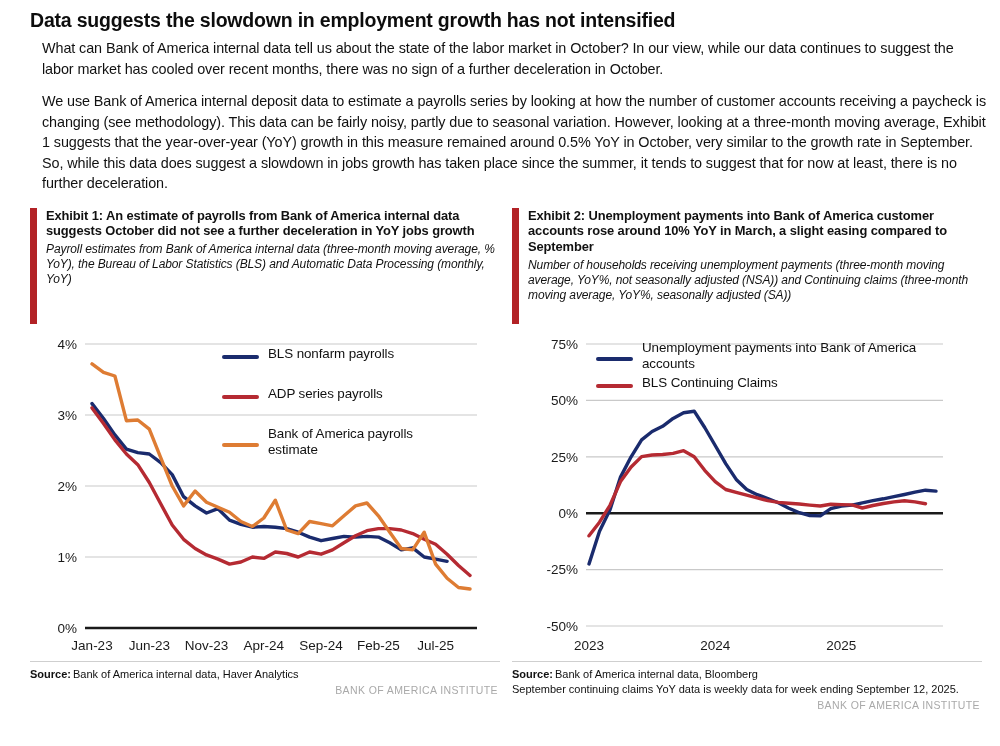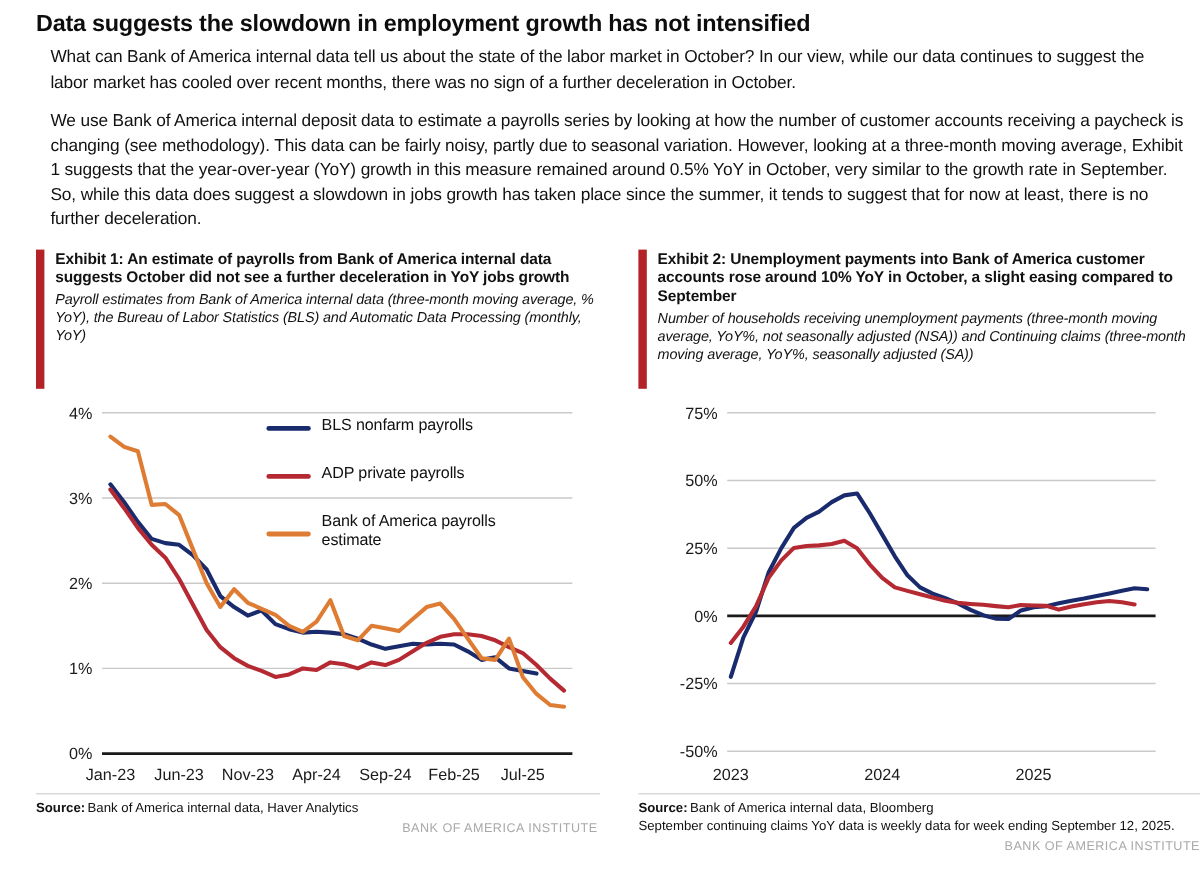--- a/index.html
+++ b/index.html
@@ -4,21 +4,21 @@
 <style>
   html,body{margin:0;padding:0;}
   body{
     width:1000px;height:746px;overflow:hidden;background:#ffffff;
     font-family:"Liberation Sans","DejaVu Sans",sans-serif;color:#111;
   }
   .page{padding:5px 4px 0 30px;}
   h1.title{font-size:19.5px;line-height:1.2;margin:4px 0 6px 0;letter-spacing:-0.2px;color:#0d0d0d;}
   .para{margin:0 0 0 12px;font-size:14.4px;line-height:1.42;letter-spacing:-0.1px;max-width:945px;}
   .para + .para{margin-top:12px;}
-  .exhibits{display:flex;gap:32px;margin-top:14px;}
+  .exhibits{display:flex;gap:12px;margin-top:14px;}
   .exhibit{width:470px;flex:none;}
   .ex-head{display:flex;height:116px;}
   .bar{width:7px;background:#B22226;margin-right:9px;flex:none;}
   .ex-title{font-size:12.9px;font-weight:bold;line-height:1.22;margin:0;letter-spacing:-0.1px;}
   .ex-sub{font-size:12px;line-height:1.26;margin:3px 0 0 0;letter-spacing:-0.1px;font-style:italic;}
   .chart-wrap{position:relative;margin-top:8px;height:322px;}
   svg.chart{display:block;width:470px;height:322px;}
   svg.chart text.tick{font-family:"Liberation Sans","DejaVu Sans",sans-serif;font-size:13.5px;fill:#1a1a1a;}
   .legend{position:absolute;}
   .legend-item{display:flex;align-items:center;font-size:13.4px;line-height:1.2;letter-spacing:-0.1px;}
@@ -76,38 +76,38 @@
             <path d="M62.0 75.9L73.5 91.5L84.9 107.9L96.4 122.0L107.8 132.7L119.3 150.5L130.7 171.8L142.2 193.0L153.6 207.3L165.1 216.5L176.5 222.9L188.0 227.1L199.5 232.1L210.9 230.0L222.4 225.0L233.8 226.4L245.3 220.0L256.7 221.5L268.2 225.0L279.6 220.0L291.1 222.2L302.5 217.9L314.0 210.8L325.5 203.7L336.9 198.7L348.4 196.6L359.8 196.6L371.3 198.0L382.7 201.6L394.2 207.3L405.6 212.2L417.1 222.2L428.5 233.5L440.0 243.5" fill="none" stroke="#B52A32" stroke-width="3.4" stroke-linejoin="round" stroke-linecap="round"></path>
             <path d="M62.0 31.9L73.5 40.4L84.9 44.0L96.4 88.7L107.8 88.0L119.3 97.2L130.7 125.6L142.2 154.0L153.6 173.9L165.1 159.0L176.5 170.3L188.0 175.3L199.5 180.3L210.9 189.5L222.4 194.5L233.8 186.0L245.3 168.2L256.7 198.0L268.2 201.6L279.6 189.5L291.1 191.6L302.5 193.8L314.0 183.8L325.5 173.9L336.9 171.0L348.4 183.8L359.8 200.2L371.3 216.5L382.7 217.9L394.2 200.2L405.6 232.1L417.1 246.3L428.5 255.5L440.0 257.0" fill="none" stroke="#DE7C33" stroke-width="3.4" stroke-linejoin="round" stroke-linecap="round"></path>
           </svg>
         <div class="legend legend-1">
           <div class="legend-item">
             <span class="swatch" style="background: rgb(26, 43, 109);"></span>
             <span>BLS nonfarm payrolls</span>
           </div>
           <div class="legend-item">
             <span class="swatch" style="background: rgb(181, 42, 50);"></span>
-            <span>ADP private payrolls</span>
+            <span>ADP series payrolls</span>
           </div>
           <div class="legend-item">
             <span class="swatch" style="background: rgb(222, 124, 51);"></span>
             <span>Bank of America payrolls estimate</span>
           </div>
         </div>
       </div>
       <div class="rule"></div>
       <p class="source"><span class="source-label">Source:</span><span class="source-text">Bank of America internal data, Haver Analytics</span></p>
       <p class="institute">BANK OF AMERICA INSTITUTE</p>
     </section>
 
     <section class="exhibit">
       <div class="ex-head">
         <div class="bar" style="background: rgb(178, 34, 38);"></div>
         <div>
-          <h2 class="ex-title">Exhibit 2: Unemployment payments into Bank of America customer accounts rose around 10% YoY in October, a slight easing compared to September</h2>
+          <h2 class="ex-title">Exhibit 2: Unemployment payments into Bank of America customer accounts rose around 10% YoY in March, a slight easing compared to September</h2>
           <p class="ex-sub">Number of households receiving unemployment payments (three-month moving average, YoY%, not seasonally adjusted (NSA)) and Continuing claims (three-month moving average, YoY%, seasonally adjusted (SA))</p>
         </div>
       </div>
       <div class="chart-wrap">
         <svg class="chart" id="chart2" viewBox="0 0 470 322">
             <line x1="74" x2="431" y1="12" y2="12" stroke="#c9c9c9" stroke-width="1.2"></line>
             <text x="66" y="16.8" text-anchor="end" class="tick">75%</text>
             <line x1="74" x2="431" y1="68.4" y2="68.4" stroke="#c9c9c9" stroke-width="1.2"></line>
             <text x="66" y="73.2" text-anchor="end" class="tick">50%</text>
             <line x1="74" x2="431" y1="124.80000000000001" y2="124.80000000000001" stroke="#c9c9c9" stroke-width="1.2"></line>
@@ -117,20 +117,30 @@
             <line x1="74" x2="431" y1="237.60000000000002" y2="237.60000000000002" stroke="#c9c9c9" stroke-width="1.2"></line>
             <text x="66" y="242.40000000000003" text-anchor="end" class="tick">-25%</text>
             <line x1="74" x2="431" y1="294" y2="294" stroke="#c9c9c9" stroke-width="1.2"></line>
             <text x="66" y="298.8" text-anchor="end" class="tick">-50%</text>
             <text x="77" y="318" text-anchor="middle" class="tick">2023</text>
             <text x="203.1818181818182" y="318" text-anchor="middle" class="tick">2024</text>
             <text x="329.3636363636364" y="318" text-anchor="middle" class="tick">2025</text>
             <path d="M77.0 232.0L87.5 199.2L98.0 177.8L108.5 145.1L119.1 124.8L129.6 107.9L140.1 99.5L150.6 94.3L161.1 86.4L171.6 80.8L182.2 79.2L192.7 95.5L203.2 113.5L213.7 131.6L224.2 147.4L234.7 157.5L245.2 162.7L255.8 166.5L266.3 170.8L276.8 176.2L287.3 180.7L297.8 183.5L308.3 183.9L318.8 176.7L329.4 174.0L339.9 173.1L350.4 170.8L360.9 168.6L371.4 166.8L381.9 164.7L392.5 162.5L403.0 160.2L413.5 158.2L424.0 159.1" fill="none" stroke="#1A2B6D" stroke-width="3.4" stroke-linejoin="round" stroke-linecap="round"></path>
             <path d="M77.0 203.8L87.5 190.2L98.0 173.3L108.5 149.6L119.1 135.0L129.6 124.6L140.1 123.0L150.6 122.5L161.1 121.4L171.6 118.7L182.2 124.8L192.7 138.3L203.2 149.6L213.7 157.5L224.2 160.4L234.7 163.2L245.2 165.9L255.8 168.6L266.3 170.4L276.8 171.3L287.3 172.0L297.8 173.1L308.3 174.0L318.8 172.2L329.4 172.6L339.9 172.9L350.4 176.0L360.9 173.5L371.4 171.5L381.9 169.9L392.5 168.8L403.0 169.9L413.5 171.7" fill="none" stroke="#B52A32" stroke-width="3.4" stroke-linejoin="round" stroke-linecap="round"></path>
           </svg>
+        <div class="legend legend-2">
+          <div class="legend-item">
+            <span class="swatch" style="background: rgb(26, 43, 109);"></span>
+            <span>Unemployment payments into Bank of America accounts</span>
+          </div>
+          <div class="legend-item">
+            <span class="swatch" style="background: rgb(181, 42, 50);"></span>
+            <span>BLS Continuing Claims</span>
+          </div>
+        </div>
       </div>
       <div class="rule"></div>
       <p class="source"><span class="source-label">Source:</span><span class="source-text">Bank of America internal data, Bloomberg</span></p>
       <p class="note">September continuing claims YoY data is weekly data for week ending September 12, 2025.</p>
       <p class="institute">BANK OF AMERICA INSTITUTE</p>
     </section>
 
   </div>
 </div>
 

